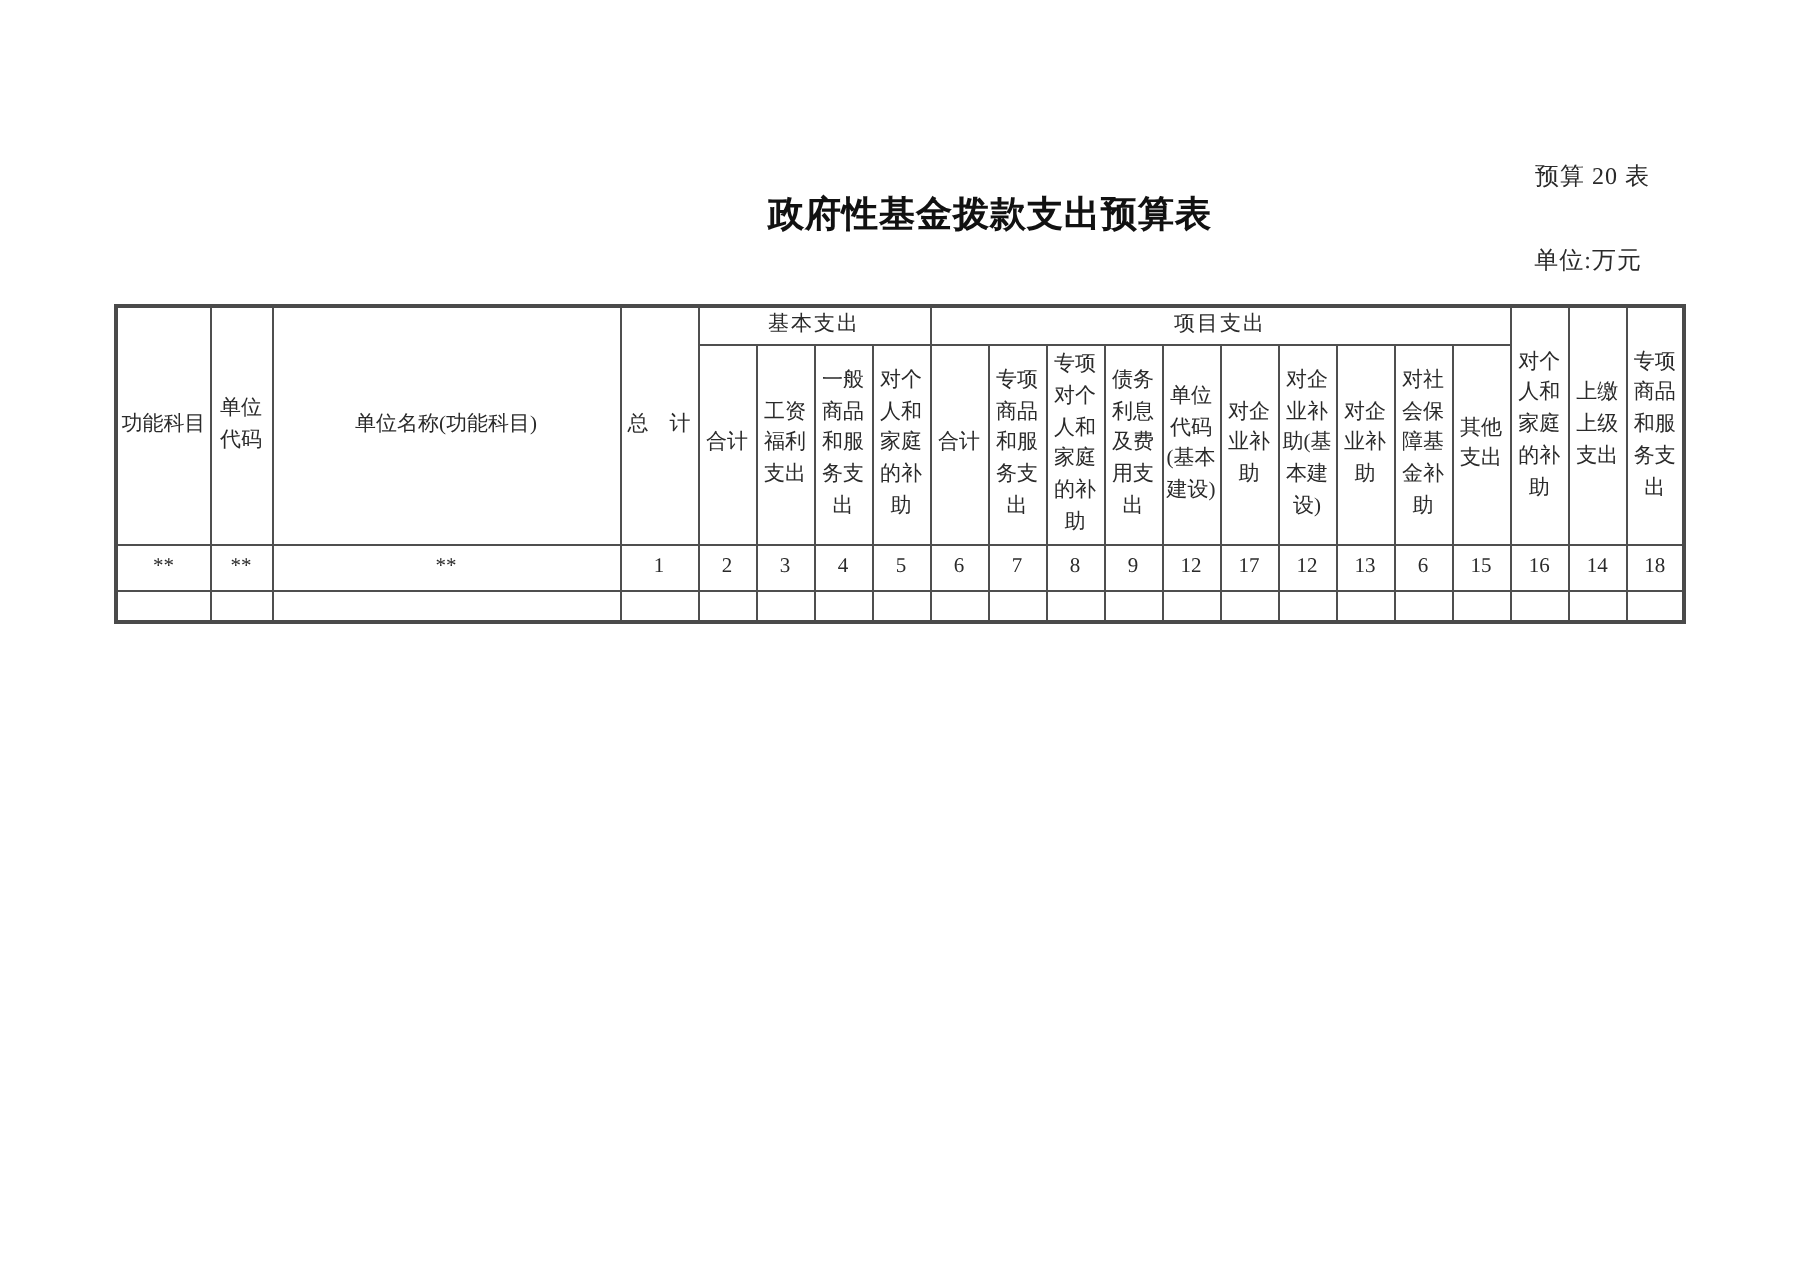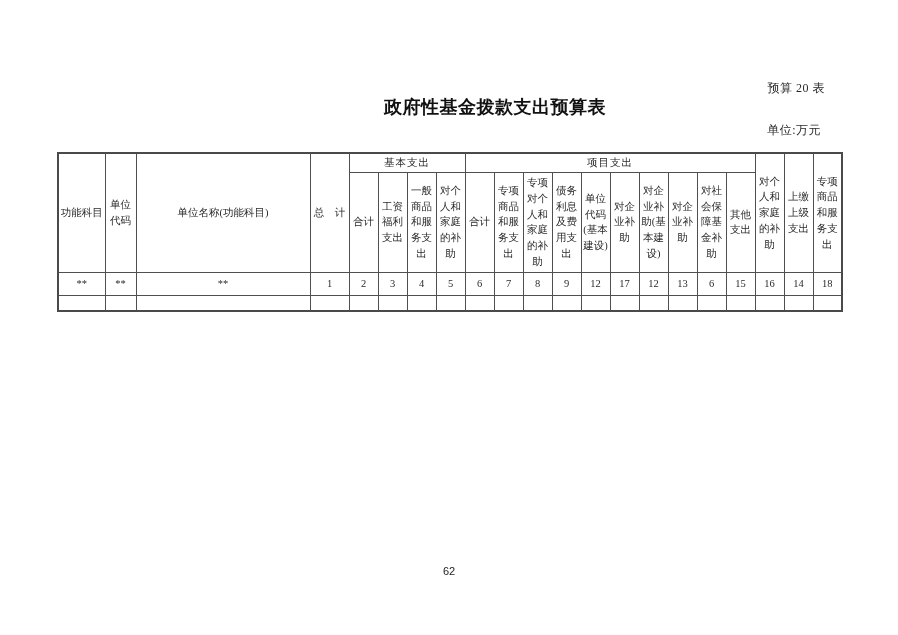--- a/index.html
+++ b/index.html
@@ -182,15 +182,14 @@
       <td></td>
       <td></td>
       <td></td>
       <td></td>
       <td></td>
       <td></td>
     </tr>
   </tbody>
     </table>
 
-  <div class="page-num">62</div>
 
 </div>
 
 </body></html>

